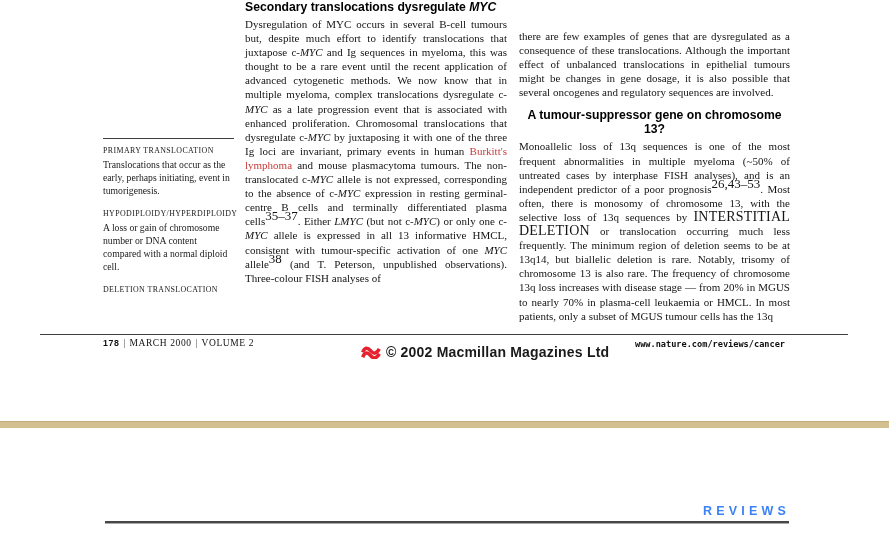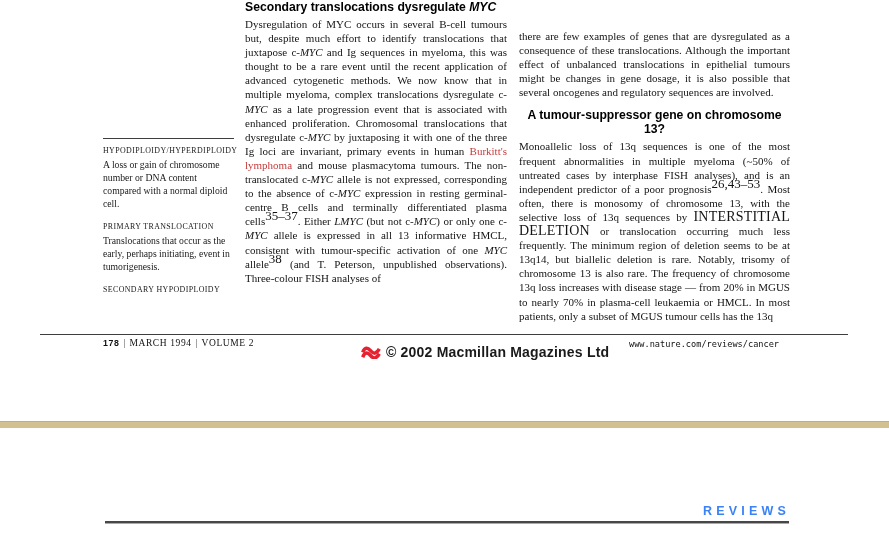--- a/index.html
+++ b/index.html
@@ -26,22 +26,22 @@
   .seg-red{color:#c53b3c;}
   .seg-sup{font-size:13px;vertical-align:super;line-height:0;}
   .seg-sc{font-size:14px;letter-spacing:0.2px;}
 
   
   .footer-rule{position:absolute;left:40px;top:334px;width:808px;height:1px;background:#3e3e3e;}
   .footer-left{position:absolute;left:103px;top:338px;font-size:9.5px;color:#111;white-space:nowrap;}
   .fp-num{font-family:"Liberation Sans",sans-serif;font-weight:bold;font-size:8.8px;letter-spacing:0.6px;}
   .fp-sep{margin:0 4px;color:#444;}
   .fp-issue,.fp-vol{letter-spacing:0.6px;}
-  .footer-url{position:absolute;right:110px;top:339px;font-family:"DejaVu Sans Mono",monospace;
-              font-weight:normal;font-size:8.6px;color:#101010;}
+  .footer-url{position:absolute;right:104px;top:339px;font-family:"DejaVu Sans Mono",monospace;
+              font-weight:bold;font-size:8.6px;color:#101010;}
   .footer-copy{position:absolute;left:361px;top:344px;display:flex;align-items:center;gap:5px;}
   .footer-copy .copy-text{font-family:"Liberation Sans",sans-serif;font-weight:bold;
                           font-size:14px;color:#1a1a1a;letter-spacing:0.2px;}
   .macmillan-logo{display:block;}
 
   
   .tan-band{position:absolute;left:0;top:421px;width:889px;height:7px;background:#d2c091;
             border-top:1px solid #c3ad7d;box-sizing:border-box;}
   .reviews-label{position:absolute;right:99px;top:504px;font-family:"Liberation Sans",sans-serif;
                  font-weight:bold;font-size:12.5px;letter-spacing:4.2px;color:#3b82f6;}
@@ -49,47 +49,47 @@
                 border-bottom:1px solid #aaaaaa;}
 </style>
 </head>
 <body>
 
 <div class="page">
 
   <aside class="glossary">
     <div class="glossary-rule"></div>
     <div class="gl-item">
+      <div class="gl-term">PRIMARY TRANSLOCATION</div>
+      <div class="gl-def">Translocations that occur as the early, perhaps initiating, event in tumorigenesis.</div>
+    </div>
+    <div class="gl-item">
       <div class="gl-term">HYPODIPLOIDY/HYPERDIPLOIDY</div>
       <div class="gl-def">A loss or gain of chromosome number or DNA content compared with a normal diploid cell.</div>
     </div>
     <div class="gl-item">
-      <div class="gl-term">PRIMARY TRANSLOCATION</div>
-      <div class="gl-def">Translocations that occur as the early, perhaps initiating, event in tumorigenesis.</div>
-    </div>
-    <div class="gl-item">
-      <div class="gl-term">SECONDARY HYPODIPLOIDY</div>
+      <div class="gl-term">DELETION TRANSLOCATION</div>
     </div>
   </aside>
 
   <section class="col col-mid">
     <h2><span>Secondary translocations dysregulate </span><span class="seg-i">MYC</span></h2>
     <p><span>Dysregulation of MYC occurs in several B-cell tumours but, despite much effort to identify translocations that juxtapose c-</span><span class="seg-i">MYC</span><span> and Ig sequences in myeloma, this was thought to be a rare event until the recent application of advanced cytogenetic methods. We now know that in multiple myeloma, complex translocations dysregulate c-</span><span class="seg-i">MYC</span><span> as a late progression event that is associated with enhanced proliferation. Chromosomal translocations that dysregulate c-</span><span class="seg-i">MYC</span><span> by juxtaposing it with one of the three Ig loci are invariant, primary events in human </span><span class="seg-red">Burkitt's lymphoma</span><span> and mouse plasmacytoma tumours. The non-translocated c-</span><span class="seg-i">MYC</span><span> allele is not expressed, corresponding to the absence of c-</span><span class="seg-i">MYC</span><span> expression in resting germinal-centre B cells and terminally differentiated plasma cells</span><span class="seg-sup">35–37</span><span>. Either </span><span class="seg-i">LMYC</span><span> (but not c-</span><span class="seg-i">MYC</span><span>) or only one c-</span><span class="seg-i">MYC</span><span> allele is expressed in all 13 informative HMCL, consistent with tumour-specific activation of one </span><span class="seg-i">MYC</span><span> allele</span><span class="seg-sup">38</span><span> (and T. Peterson, unpublished observations). Three-colour FISH analyses of</span></p>
   </section>
 
   <section class="col col-right">
     <p>there are few examples of genes that are dysregulated as a consequence of these translocations. Although the important effect of unbalanced translocations in epithelial tumours might be changes in gene dosage, it is also possible that several oncogenes and regulatory sequences are involved.</p>
     <h2>A tumour-suppressor gene on chromosome 13?</h2>
     <p><span>Monoallelic loss of 13q sequences is one of the most frequent abnormalities in multiple myeloma (~50% of untreated cases by interphase FISH analyses), and is an independent predictor of a poor prognosis</span><span class="seg-sup">26,43–53</span><span>. Most often, there is monosomy of chromosome 13, with the selective loss of 13q sequences by </span><span class="seg-sc">INTERSTITIAL DELETION</span><span> or translocation occurring much less frequently. The minimum region of deletion seems to be at 13q14, but biallelic deletion is rare. Notably, trisomy of chromosome 13 is also rare. The frequency of chromosome 13q loss increases with disease stage — from 20% in MGUS to nearly 70% in plasma-cell leukaemia or HMCL. In most patients, only a subset of MGUS tumour cells has the 13q</span></p>
   </section>
 
   <div class="footer-rule"></div>
 
   <div class="footer-left">
-    <span class="fp-num">178</span><span class="fp-sep">|</span><span class="fp-issue">MARCH 1994</span><span class="fp-sep">|</span><span class="fp-vol">VOLUME 2</span>
+    <span class="fp-num">178</span><span class="fp-sep">|</span><span class="fp-issue">MARCH 2000</span><span class="fp-sep">|</span><span class="fp-vol">VOLUME 2</span>
   </div>
 
   <div class="footer-url">www.nature.com/reviews/cancer</div>
 
   <div class="footer-copy">
     <svg class="macmillan-logo" width="20" height="14" viewBox="0 0 22 16">
       <path d="M1.5 8.5 C4 2.5, 7 2.5, 10.5 6.5 C14 10.5, 17 10.5, 20.5 4.5" stroke="#e62231" stroke-width="4" fill="none"></path>
       <path d="M1.5 14 C4 8, 7 8, 10.5 12 C14 16, 17 16, 20.5 10" stroke="#e62231" stroke-width="4" fill="none"></path>
     </svg>
     <span class="copy-text">© 2002 Macmillan Magazines Ltd</span>

